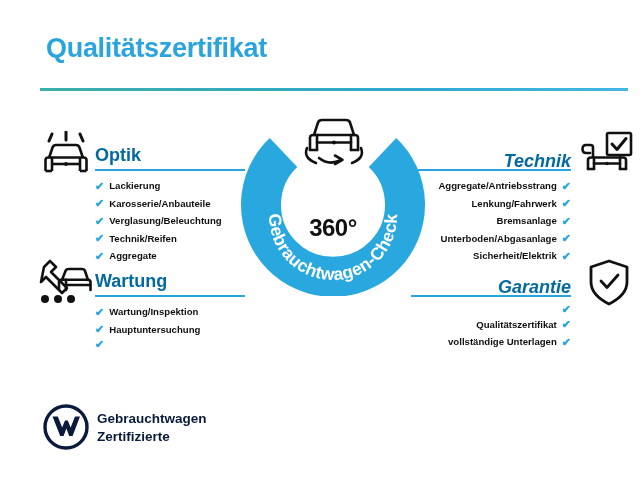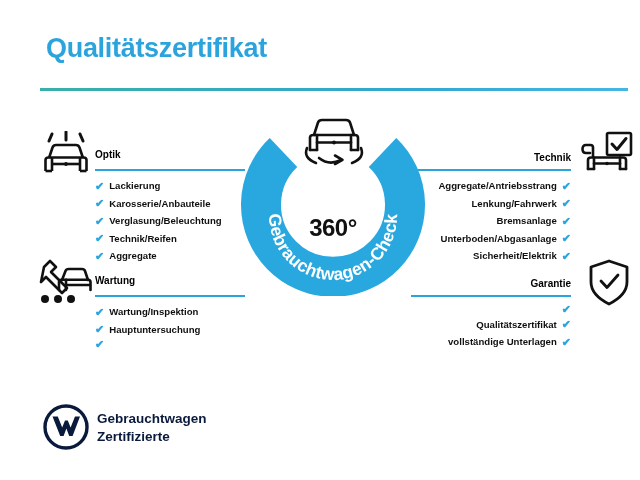--- a/index.html
+++ b/index.html
@@ -46,23 +46,23 @@
 
   
   .section {
     position: absolute;
   }
   .sec-head {
     position: relative;
     height: 26px;
   }
   .sec-title {
-    font-size: 10px;
-    font-weight: bold;
-    color: #000000;
+    font-size: 18px;
+    font-weight: bold;
+    color: #0369a1;
     white-space: nowrap;
     line-height: 20px;
   }
   .sec-underline {
     position: absolute;
     left: 0;
     bottom: 0;
     height: 2.5px;
     background: #2BA4DD;
   }
@@ -88,21 +88,21 @@
   }
   .item-left .check { margin-right: 5px; }
   .item-right { justify-content: flex-end; text-align: right; }
   .item-right .check { margin-left: 5px; }
 
   
   .col-left { text-align: left; }
   .col-left .sec-title { text-align: left; }
   
   .col-right { text-align: right; }
-  .col-right .sec-head { display: flex; justify-content: flex-end; align-items: center; }
+  .col-right .sec-head { display: flex; justify-content: flex-end; align-items: flex-end; font-style: italic; }
   .col-right .sec-underline { left: auto; right: 0; }
 
   
   .sec-icon {
     position: absolute;
   }
 
   
   #badge {
     position: absolute;

